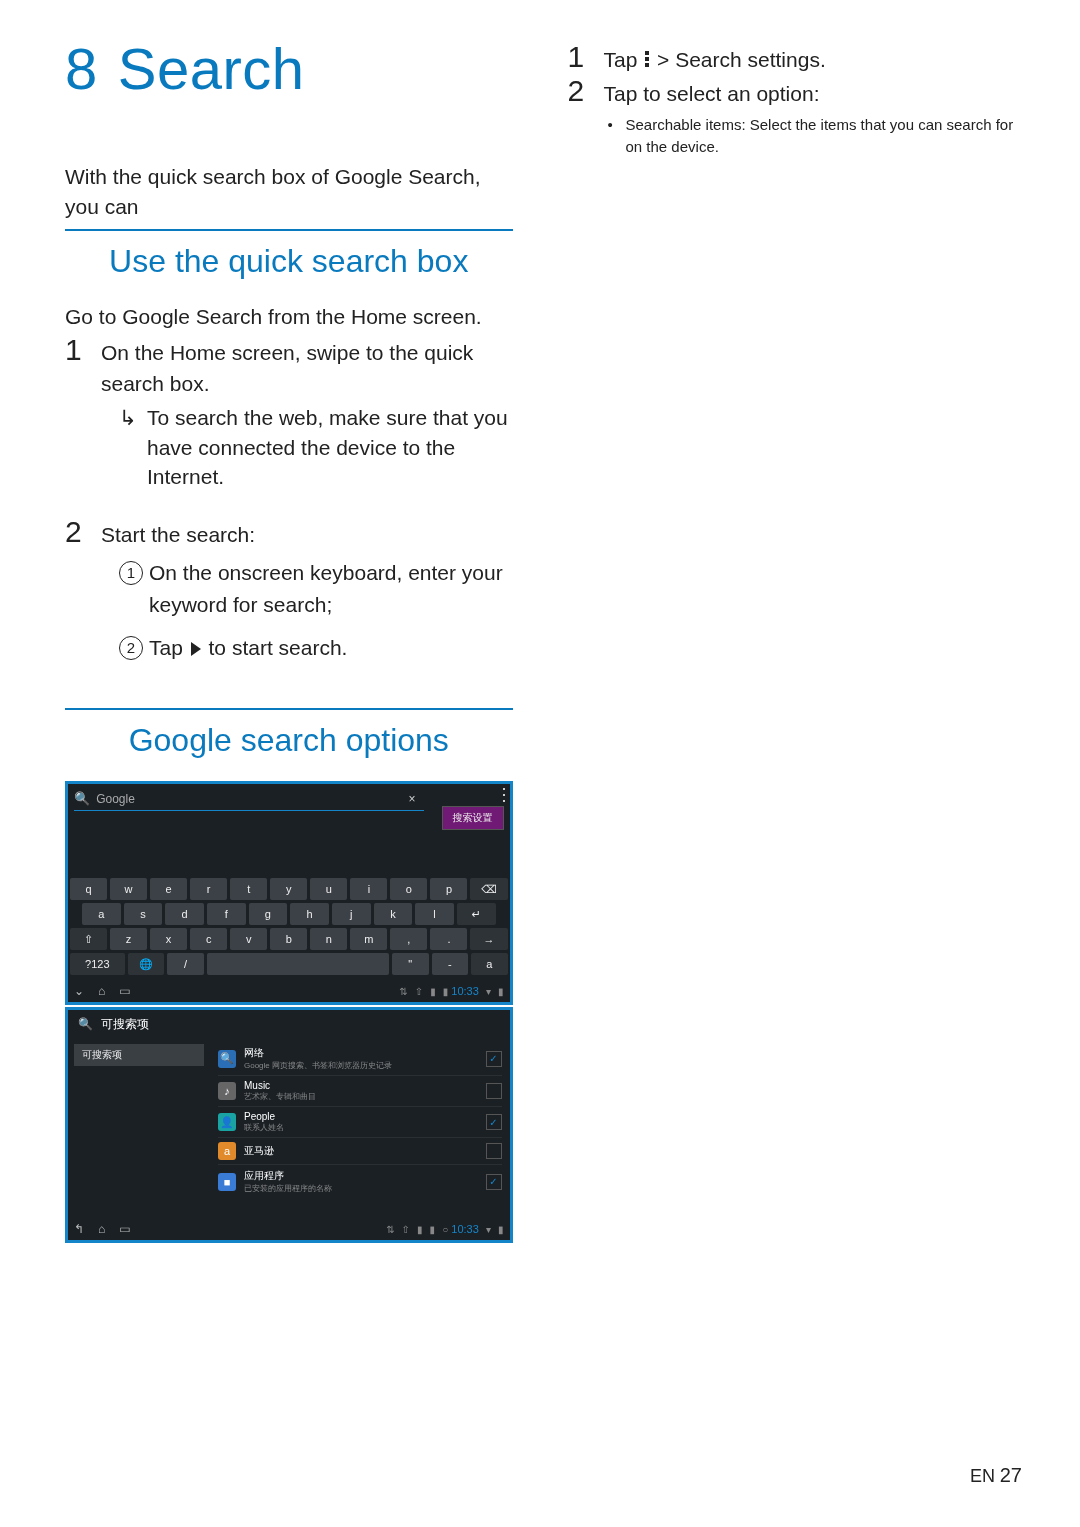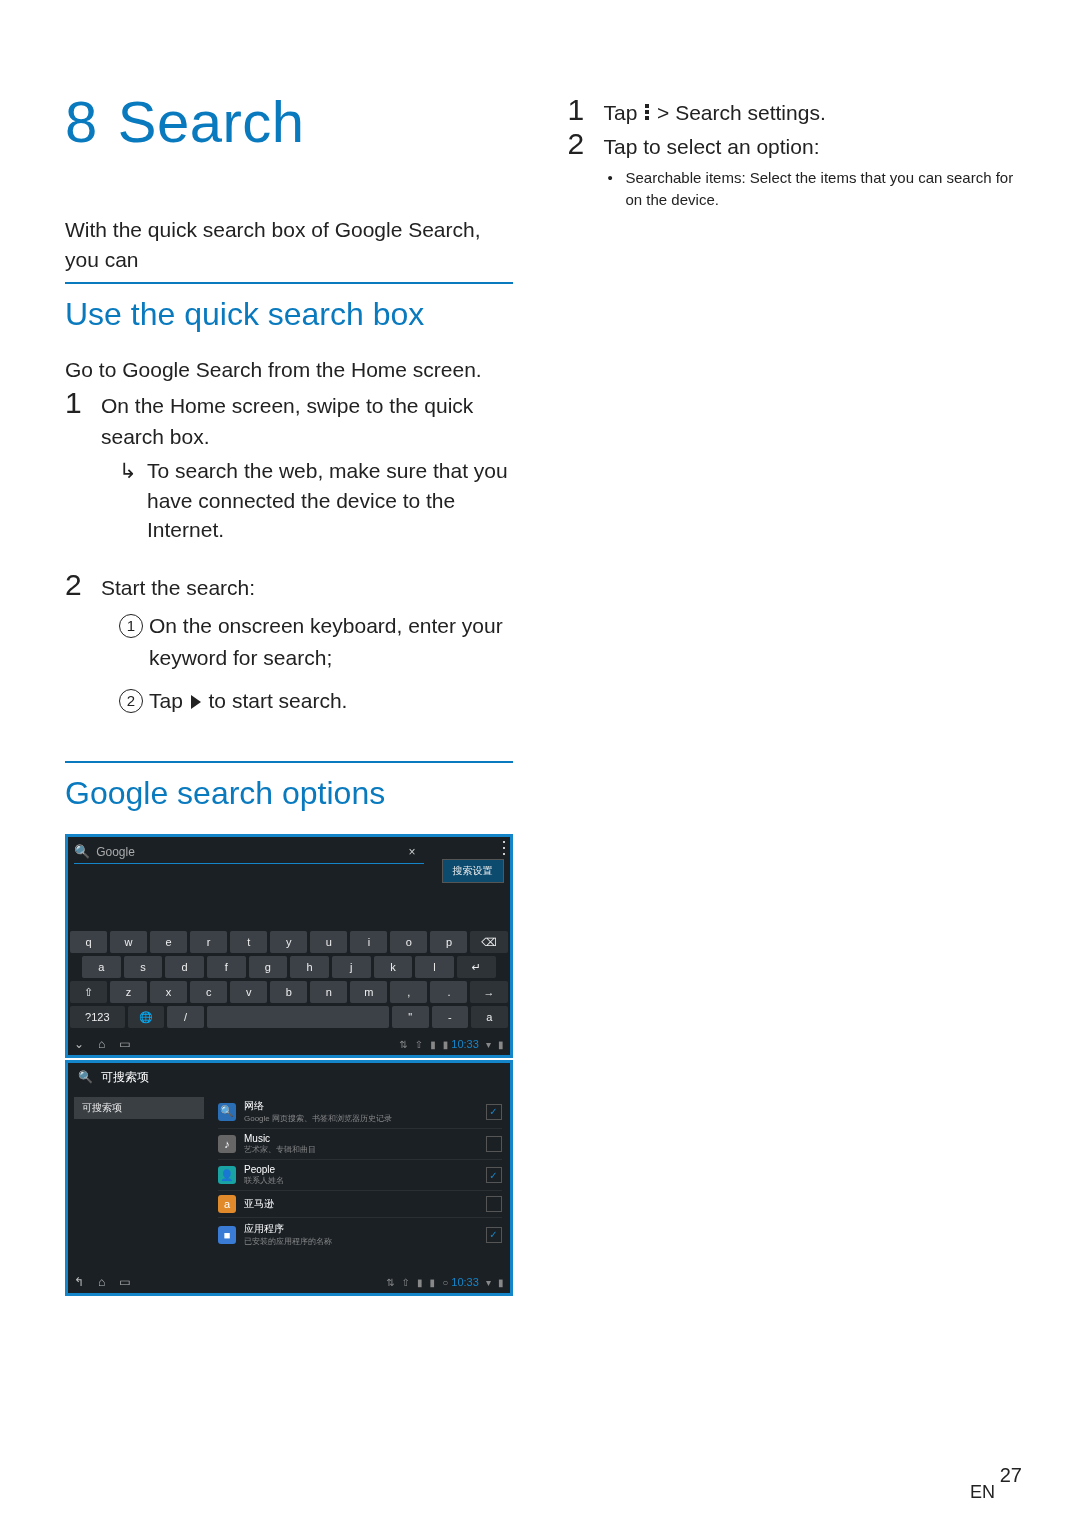--- a/index.html
+++ b/index.html
@@ -7,21 +7,21 @@
     padding: 0;
     font-family: "Gill Sans", "Gill Sans MT", "Segoe UI", Arial, sans-serif;
     background: #fff;
     color: #222;
     width: 1080px;
     height: 1527px;
     box-sizing: border-box;
     position: relative;
   }
   .page {
-    padding: 88px 65px 40px 65px;
+    padding: 35px 65px 40px 65px;
     display: flex;
     gap: 55px;
     height: 100%;
     box-sizing: border-box;
     position: relative;
   }
   .col {
     flex: 1;
     min-width: 0;
   }
@@ -62,20 +62,21 @@
     border: none;
     border-top: 2.5px solid #0a7abf;
     margin: 0 0 12px 0;
     width: 100%;
   }
   .section-title {
     color: #0a7abf;
     font-size: 32px;
     font-weight: 300;
     margin: 0 0 22px 0;
+    text-align: center;
   }
   .num-list {
     list-style: none;
     padding: 0;
     margin: 0;
   }
   .num-list > li {
     display: flex;
     gap: 14px;
     margin-bottom: 4px;
@@ -199,21 +200,21 @@
   .mag { font-size: 13px; color: #ccc; }
   .close-x {
     margin-left: auto;
     margin-right: 8px;
     color: #ccc;
   }
   .menu-box {
     position: absolute;
     right: 6px;
     top: 22px;
-    background: #0c4a6e;
+    background: #701a75;
     color: #eee;
     font-size: 10px;
     padding: 4px 10px;
     border: 1px solid #555;
   }
   .shot-corner-dots {
     position: absolute;
     right: 2px;
     top: 2px;
     width: 8px;
@@ -297,21 +298,21 @@
   .row2 .labels .s { font-size: 8px; color: #888; }
   .chk {
     width: 14px; height: 14px;
     border: 1px solid #555;
     display:flex; align-items:center; justify-content:center;
     font-size:10px;
   }
   .chk.on { color:#1585c9; }
   .footer-lang {
     position: absolute;
-    bottom: 24px;
+    bottom: 40px;
     right: 85px;
     font-size: 18px;
     font-weight: 300;
   }
   .footer-pg {
     position: absolute;
     bottom: 40px;
     right: 58px;
     font-size: 20px;
     font-weight: 300;

